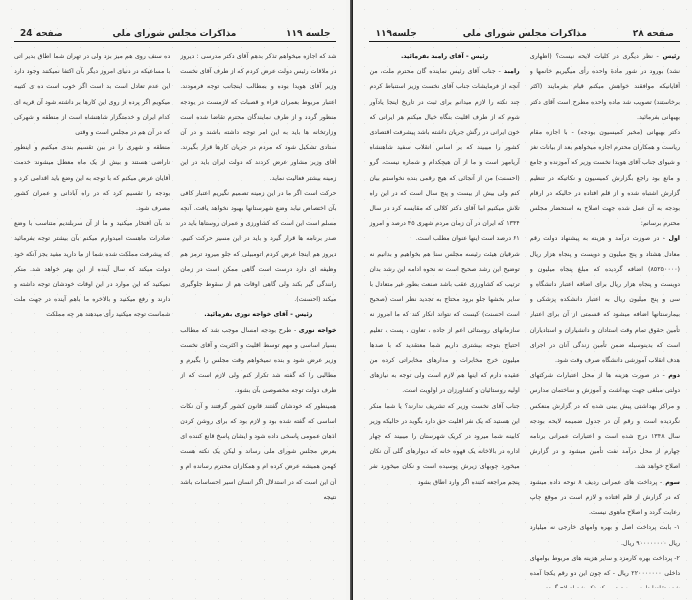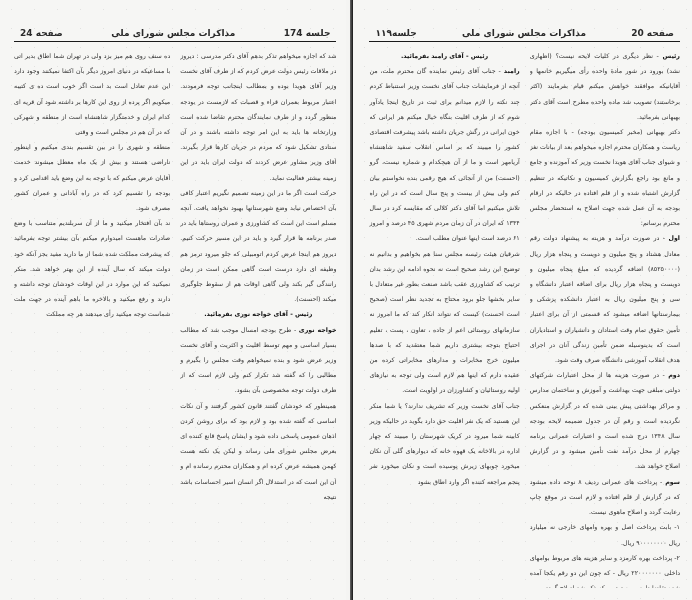--- a/index.html
+++ b/index.html
@@ -40,21 +40,21 @@
     background-size: 23px 19px; opacity: .35;
   }
 </style>
 </head>
 <body>
 
 <div class="spread">
 
   <div class="page page-left">
     <div class="running-head">
-      <span>جلسه 174</span>
+      <span>جلسه ۱۱۹</span>
       <span>مذاکرات مجلس شورای ملی</span>
       <span>صفحه 24</span>
     </div>
     <div class="columns">
 
       <div class="col">
         <p>شد که اجازه میخواهم تذکر بدهم آقای دکتر مدرسی : دیروز در ملاقات رئیس دولت عرض کردم که از طرف آقای نخست وزیر آقای هویدا بوده و بمطالب اینجانب توجه فرمودند. اعتبار مربوط بعمران قراء و قصبات که لازمست در بودجه منظور گردد و از طرف نمایندگان محترم تقاضا شده است وزارتخانه ها باید به این امر توجه داشته باشند و در آن ستادی تشکیل شود که مردم در جریان کارها قرار بگیرند. آقای وزیر مشاور عرض کردند که دولت ایران باید در این زمینه بیشتر فعالیت نماید.</p>
         <p>حرکت است اگر ما در این زمینه تصمیم نگیریم اعتبار کافی بآن اختصاص نیابد وضع شهرستانها بهبود نخواهد یافت. آنچه مسلم است این است که کشاورزی و عمران روستاها باید در صدر برنامه ها قرار گیرد و باید در این مسیر حرکت کنیم. دیروز هم اینجا عرض کردم اتومبیلی که جلو میرود ترمز هم وظیفه ای دارد درست است گاهی ممکن است در زمان رانندگی گیر بکند ولی گاهی اوقات هم از سقوط جلوگیری میکند (احسنت).</p>
         <p class="centered speaker"><span class="speaker">رئیس</span> - آقای خواجه نوری بفرمائید.</p>
         <p><span class="speaker">خواجه نوری</span> - طرح بودجه امسال موجب شد که مطالب بسیار اساسی و مهم توسط اقلیت و اکثریت و آقای نخست وزیر عرض شود و بنده نمیخواهم وقت مجلس را بگیرم و مطالبی را که گفته شد تکرار کنم ولی لازم است که از طرف دولت توجه مخصوصی بآن بشود.</p>
@@ -66,21 +66,21 @@
         <p>ند بآن افتخار میکنید و ما از آن سربلندیم متناسب با وضع صادرات ماهست امیدوارم میکنم بآن بیشتر توجه بفرمائید که پیشرفت مملکت شده شما از ما دارید مفید بجز آنکه خود دولت میکند که سال آینده از این بهتر خواهد شد. منکر نمیکنید که این موارد در این اوقات خودشان توجه داشته و دارند و رفع میکنید و بالاخره ما باهم آینده در جهت ملت شماست توجه میکنید رأی میدهند هر چه مملکت</p>
       </div>
     </div>
     <div class="scan-noise"></div>
   </div>
 
   <div class="gutter"></div>
 
   <div class="page page-right" style="margin-left:7px;">
     <div class="running-head">
-      <span>صفحه 20</span>
+      <span>صفحه ۲۸</span>
       <span>مذاکرات مجلس شورای ملی</span>
       <span>جلسه۱۱۹</span>
     </div>
     <div class="columns">
       <div class="col">
         <p><span class="speaker">رئیس</span> - نظر دیگری در کلیات لایحه نیست؟ (اظهاری نشد) بورود در شور مادهٔ واحده رأی میگیریم خانمها و آقایانیکه موافقند خواهش میکنم قیام بفرمایند (اکثر برخاستند) تصویب شد ماده واحده مطرح است آقای دکتر بهبهانی بفرمائید.</p>
         <p>دکتر بهبهانی (مخبر کمیسیون بودجه) - با اجازه مقام ریاست و همکاران محترم اجازه میخواهم بعد از بیانات نغز و شیوای جناب آقای هویدا نخست وزیر که آموزنده و جامع و مانع بود راجع بگزارش کمیسیون و نکاتیکه در تنظیم گزارش اشتباه شده و از قلم افتاده در حالیکه در ارقام بودجه به آن عمل شده جهت اصلاح به استحضار مجلس محترم برسانم:</p>
         <p><span class="speaker">اول</span> - در صورت درآمد و هزینه به پیشنهاد دولت رقم معادل هشتاد و پنج میلیون و دویست و پنجاه هزار ریال (۸۵۲۵۰۰۰۰) اضافه گردیده که مبلغ پنجاه میلیون و دویست و پنجاه هزار ریال برای اضافه اعتبار دانشگاه و سی و پنج میلیون ریال به اعتبار دانشکده پزشکی و بیمارستانها اضافه میشود که قسمتی از آن برای اعتبار تأمین حقوق تمام وقت استادان و دانشیاران و استادیاران است که بدینوسیله ضمن تأمین زندگی آنان در اجرای هدف انقلاب آموزشی دانشگاه صرف وقت شود.</p>
         <p><span class="speaker">دوم</span> - در صورت هزینه ها از محل اعتبارات شرکتهای دولتی مبلغی جهت بهداشت و آموزش و ساختمان مدارس و مراکز بهداشتی پیش بینی شده که در گزارش منعکس نگردیده است و رقم آن در جدول ضمیمه لایحه بودجه سال ۱۳۴۸ درج شده است و اعتبارات عمرانی برنامه چهارم از محل درآمد نفت تأمین میشود و در گزارش اصلاح خواهد شد.</p>
         <p><span class="speaker">سوم</span> - پرداخت های عمرانی ردیف ۸ نوحه داده میشود که در گزارش از قلم افتاده و لازم است در موقع چاپ رعایت گردد و اصلاح ماهوی نیست.</p>

